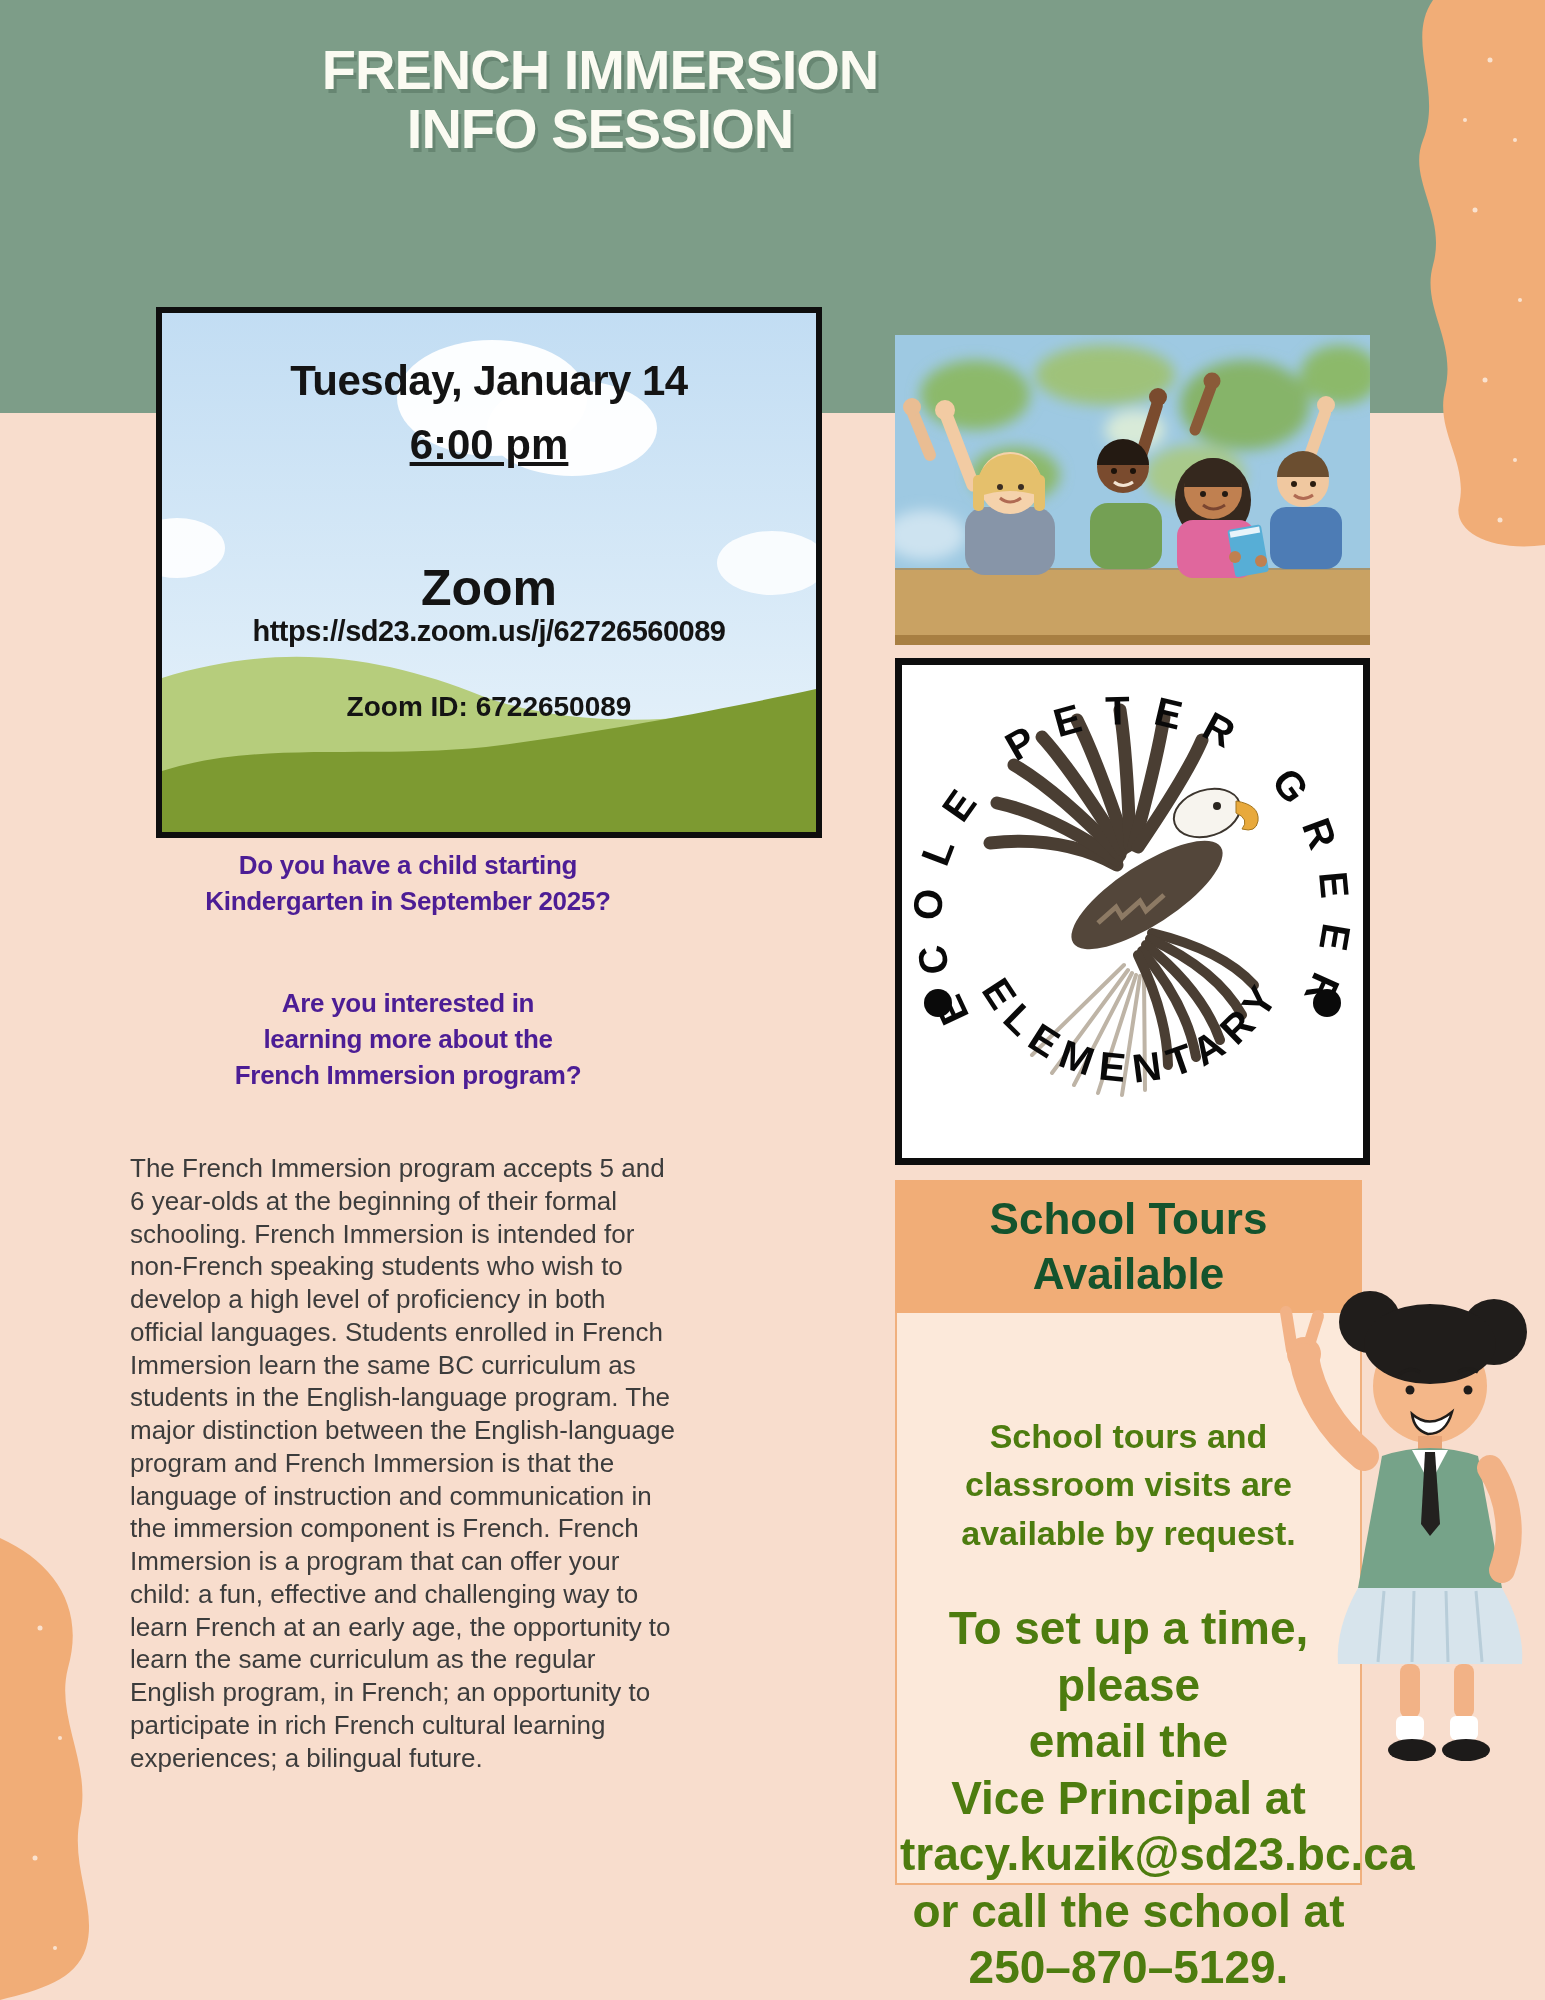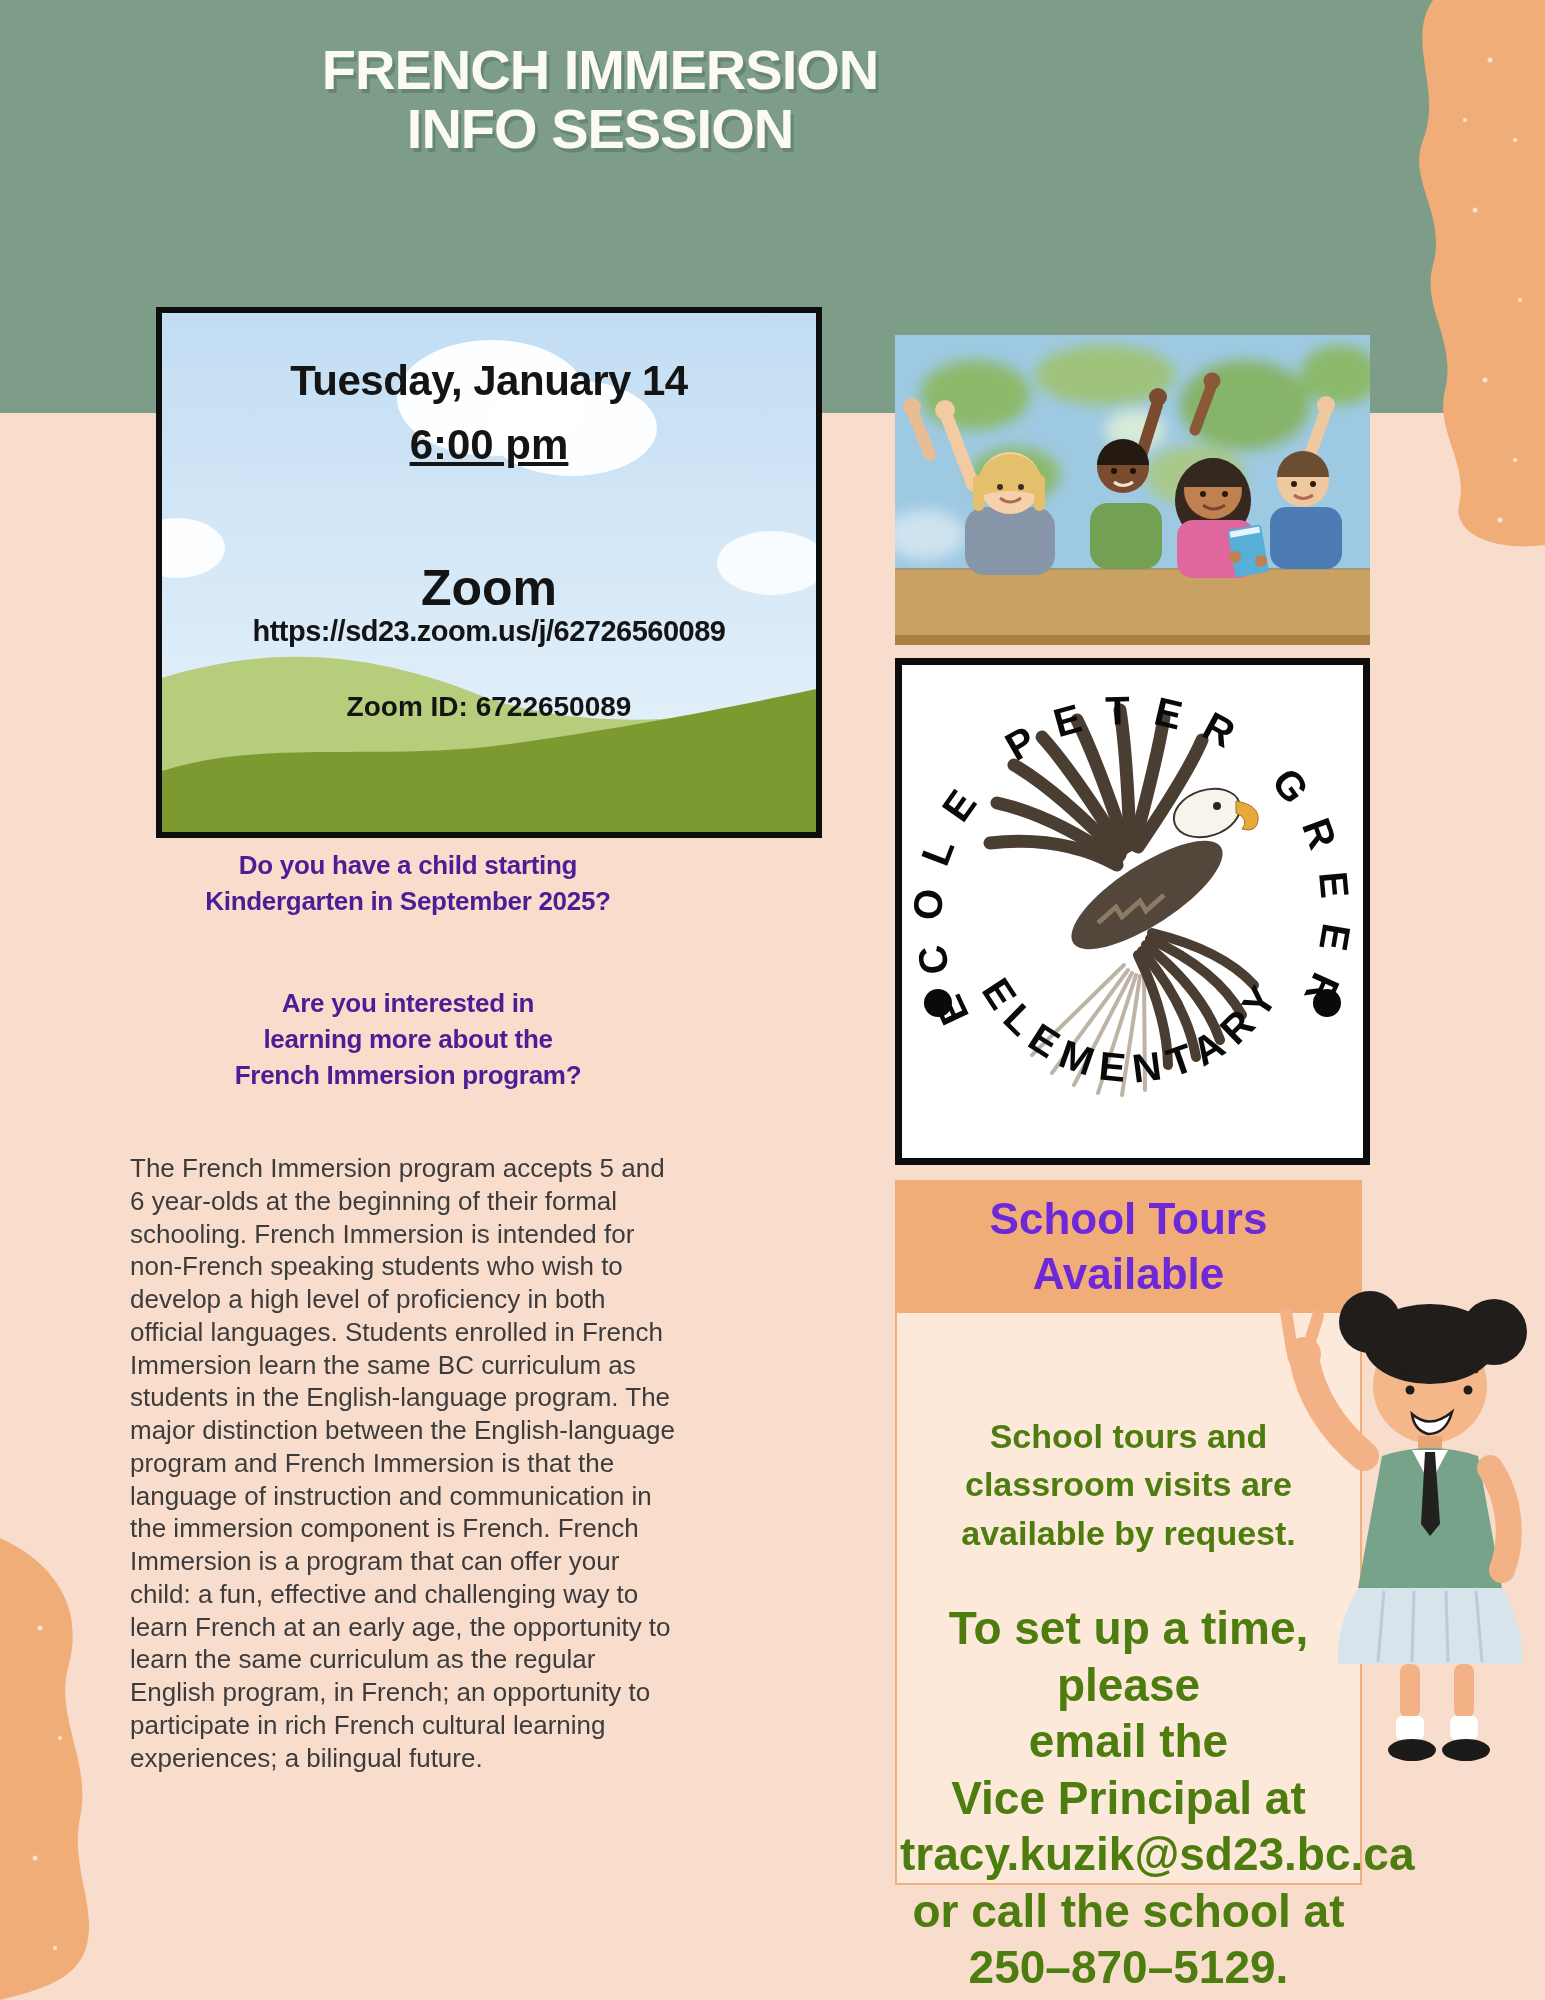--- a/index.html
+++ b/index.html
@@ -24,21 +24,21 @@
   .q-block{left:120px;width:576px;text-align:center;color:#4c1d95;font-weight:bold;
            font-size:26px;line-height:1.38;letter-spacing:-.3px;}
   .q1{top:848px;}
   .q2{top:986px;}
   .paragraph{left:130px;top:1152px;width:545px;color:#3c3c3c;font-size:26px;line-height:1.26;}
   
   .photo{left:895px;top:335px;width:475px;height:310px;}
   .logo-box{left:895px;top:658px;width:475px;height:507px;border:7px solid #0d0d0d;background:#ffffff;box-sizing:border-box;}
   .panel{left:895px;top:1180px;width:467px;height:705px;background:#fce9da;border:2px solid #f0b07e;box-sizing:border-box;}
   .tours-header{left:895px;top:1180px;width:467px;height:133px;background:#f1ad77;
-                text-align:center;color:#6d28d9;font-weight:bold;font-size:44px;line-height:1.25;padding-top:11px;box-sizing:border-box;}
+                text-align:center;color:#14532d;font-weight:bold;font-size:44px;line-height:1.25;padding-top:11px;box-sizing:border-box;}
   .blue-block{left:900px;width:457px;text-align:center;color:#4d7c0f;font-weight:bold;}
   .blue1{top:1412px;font-size:34px;line-height:1.42;}
   .blue2{top:1600px;font-size:46px;line-height:1.23;}
   .girl{left:1262px;top:1288px;}
   .shape-tr{right:0;top:0;}
   .shape-bl{left:0;top:1538px;}
 </style>
 </head>
 <body>
 

